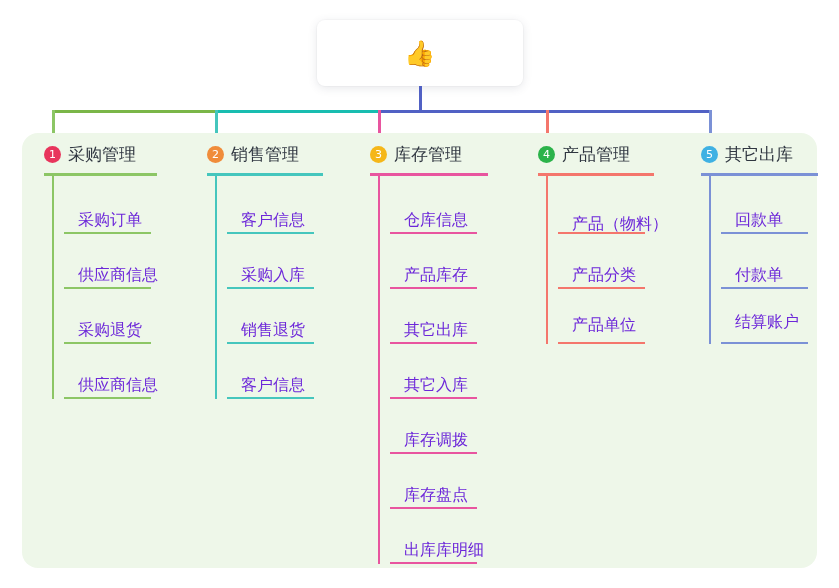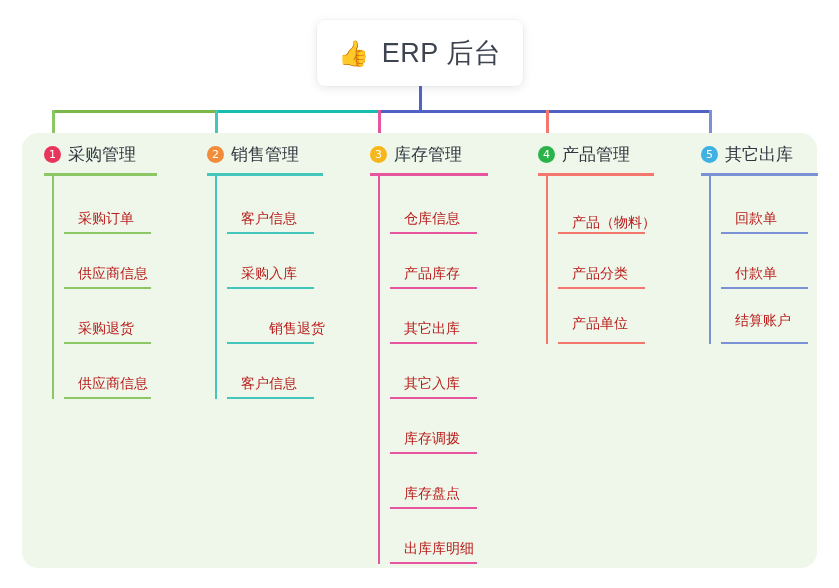--- a/index.html
+++ b/index.html
@@ -41,32 +41,31 @@
   .badge{
     width:17px;height:17px;border-radius:50%;
     color:#fff;font-size:11px;line-height:17px;text-align:center;
     font-family:"DejaVu Sans",sans-serif;flex:0 0 auto;
   }
   .col-title{font-size:17px;color:#2f3640;}
   .col-rule{position:absolute;left:11px;height:3px;top:40px;}
   .col-stem{position:absolute;width:2px;left:19px;top:43px;}
 
   .leaf{position:absolute;left:31px;}
-  .leaf-label{position:absolute;font-size:14px;color:#b91c1c;white-space:nowrap;left:14px;}
+  .leaf-label{position:absolute;font-size:16px;color:#6d28d9;white-space:nowrap;left:14px;}
   .leaf-rule{position:absolute;height:2px;left:0px;width:87px;}
 </style>
 </head>
 <body>
 
 <div id="stage">
 
   <div class="root-node">
     <div class="root-inner">
       <span class="root-icon">👍</span>
-      <span class="root-title">ERP 后台</span>
     </div>
   </div>
 
   <div id="connectors">
       <div class="conn vline" style="left: 419px; top: 86px; width: 3px; height: 27px; background: rgb(81, 97, 196);"></div>
       <div class="conn hline" style="left: 52px; top: 110px; width: 166px; height: 3px; background: rgb(122, 182, 72);"></div>
       <div class="conn hline" style="left: 215px; top: 110px; width: 166px; height: 3px; background: rgb(24, 189, 176);"></div>
       <div class="conn hline" style="left: 378px; top: 110px; width: 171px; height: 3px; background: rgb(81, 97, 196);"></div>
       <div class="conn hline" style="left: 546px; top: 110px; width: 166px; height: 3px; background: rgb(81, 97, 196);"></div>
       <div class="conn vline" style="left: 52px; top: 110px; width: 3px; height: 35px; background: rgb(140, 198, 101);"></div>
@@ -111,21 +110,21 @@
           <div class="col-stem" style="height: 223px; background: rgb(69, 198, 189);"></div>
           <div class="leaf" style="top: 0px;">
             <div class="leaf-label" style="top: 77px;">客户信息</div>
             <div class="leaf-rule" style="top: 99px; background: rgb(69, 198, 189);"></div>
           </div>
           <div class="leaf" style="top: 0px;">
             <div class="leaf-label" style="top: 132px;">采购入库</div>
             <div class="leaf-rule" style="top: 154px; background: rgb(69, 198, 189);"></div>
           </div>
           <div class="leaf" style="top: 0px;">
-            <div class="leaf-label" style="top: 187px; margin-left: 28px;">销售退货</div>
+            <div class="leaf-label" style="top: 187px;">销售退货</div>
             <div class="leaf-rule" style="top: 209px; background: rgb(69, 198, 189);"></div>
           </div>
           <div class="leaf" style="top: 0px;">
             <div class="leaf-label" style="top: 242px;">客户信息</div>
             <div class="leaf-rule" style="top: 264px; background: rgb(69, 198, 189);"></div>
           </div>
         </div>
         <div class="col" style="left: 337px;">
           <div class="col-head">
             <span class="badge" style="background: rgb(245, 183, 25);">3</span>

